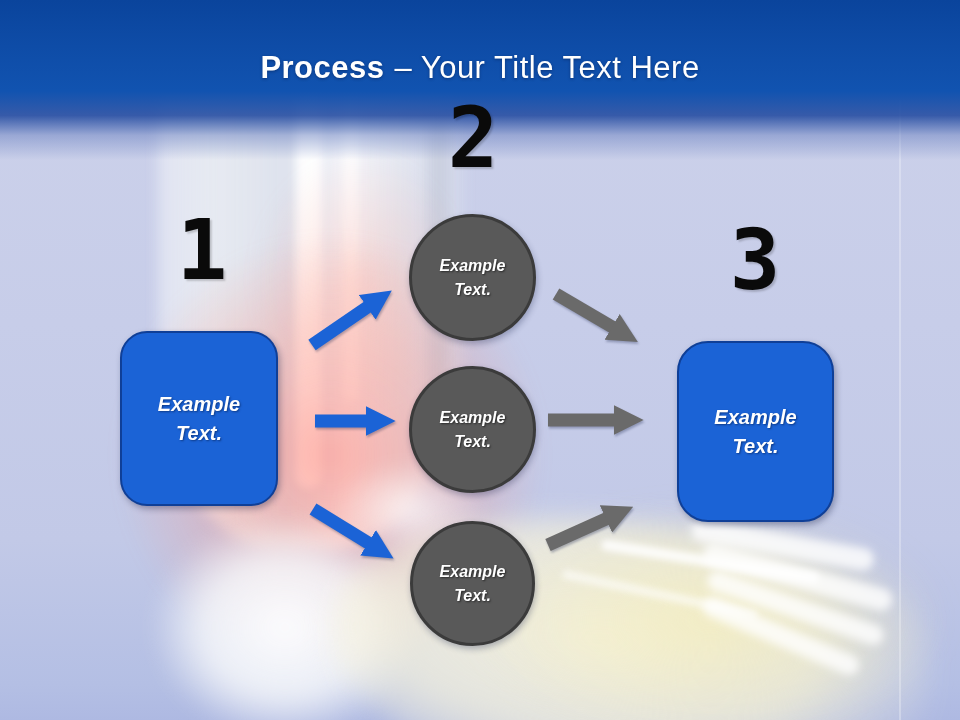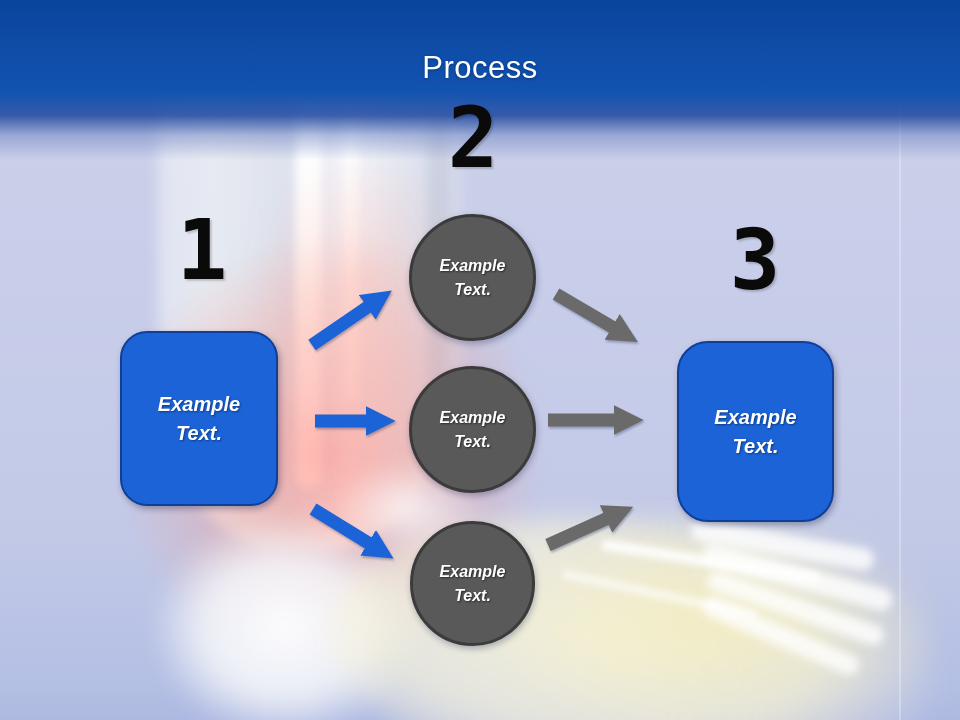--- a/index.html
+++ b/index.html
@@ -40,21 +40,21 @@
   .t3{left:703px;top:598px;width:185px;height:20px;transform:rotate(19deg);}
   .t4{left:697px;top:626px;width:168px;height:20px;transform:rotate(23deg);}
   .photo-edge{left:899px;top:100px;width:2px;height:620px;background:rgba(255,255,255,.28);}
   
   .header-band{position:absolute;left:0;top:0;width:960px;height:165px;
     background:linear-gradient(180deg,#0a449c 0%,#0e4ca7 28%,#1153b0 55%,rgba(34,74,160,.88) 70%,rgba(105,128,192,.5) 82%,rgba(198,205,232,0) 97%);}
   .slide-title{position:absolute;left:0;top:50px;width:960px;margin:0;
     display:flex;justify-content:center;align-items:baseline;gap:10px;
     color:#ffffff;font-size:31px;font-weight:400;letter-spacing:.5px;
     text-shadow:0 1px 3px rgba(0,20,60,.45);}
-  .slide-title .t-bold{font-weight:400;}
+  .slide-title .t-bold{font-weight:700;}
   
   .step-num{position:absolute;width:150px;text-align:center;color:#0a0a0a;
     font-family:"DejaVu Sans Mono","DejaVu Sans",monospace;font-weight:700;font-size:84px;line-height:1;
     text-shadow:2px 2px 2px rgba(0,0,0,.18);}
   .n1{left:127px;top:208px;}
   .n2{left:398px;top:96px;}
   .n3{left:680px;top:218px;}
   
   .proc-box{position:absolute;display:flex;align-items:center;justify-content:center;text-align:center;
     background:#1b63d6;border:2px solid #0f3f97;color:#fff;
@@ -99,20 +99,21 @@
     <div class="bg-layer toe-bar t1"></div>
     <div class="bg-layer toe-bar t2"></div>
     <div class="bg-layer toe-bar t3"></div>
     <div class="bg-layer toe-bar t4"></div>
     <div class="bg-layer photo-edge"></div>
   </div>
 
   <div class="header-band"></div>
   <h1 class="slide-title">
     <span class="t-bold">Process</span>
+    <span class="t-rest">– Your Title Text Here</span>
   </h1>
 
   <svg class="arrows" width="960" height="720" viewBox="0 0 960 720" aria-hidden="true">
     <defs>
       <marker id="headBlue" viewBox="0 0 4 4" refX="0.3" refY="2" markerWidth="2.3" markerHeight="2.3" orient="auto" markerUnits="strokeWidth">
         <path d="M0,0 L4,2 L0,4 Z" fill="#1b63d6"></path>
       </marker>
       <marker id="headGray" viewBox="0 0 4 4" refX="0.3" refY="2" markerWidth="2.3" markerHeight="2.3" orient="auto" markerUnits="strokeWidth">
         <path d="M0,0 L4,2 L0,4 Z" fill="#6a6a6a"></path>
       </marker>

